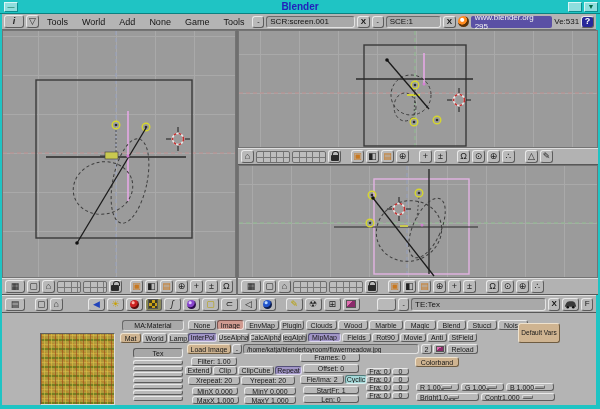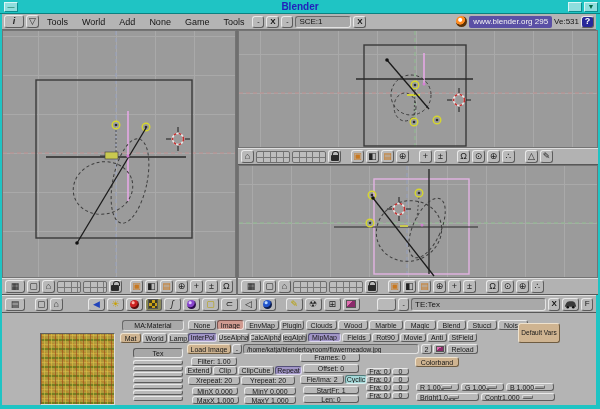--- a/index.html
+++ b/index.html
@@ -85,20 +85,21 @@
     <div class="ibtn">
         <span class="g">▽</span>
       </div>
     <span class="menu">Tools</span>
     <span class="menu">World</span>
     <span class="menu">Add</span>
     <span class="menu">None</span>
     <span class="menu">Game</span>
     <span class="menu">Tools</span>
     <div class="btn mbtn" style="width:12px">-</div>
+    <div class="field mbtn" style="width:90px">SCR:screen.001</div>
     <div class="btn mbtn" style="width:13px;font-size:8px;font-weight:bold">X</div>
     <div class="btn mbtn" style="width:12px">-</div>
     <div class="field mbtn" style="width:56px">SCE:1</div>
     <div class="btn mbtn" style="width:13px;font-size:8px;font-weight:bold">X</div>
     <div class="logo" style="margin-left:auto"></div>
     <div class="banner">
         <span>www.blender.org 295</span>
       </div>
     <span style="font-size:8px;color:#141414">Ve:531</span>
     <div class="btn mbtn" style="width:13px;background:#28289a;color:#fff;font-size:9px;font-weight:bold">?</div>

